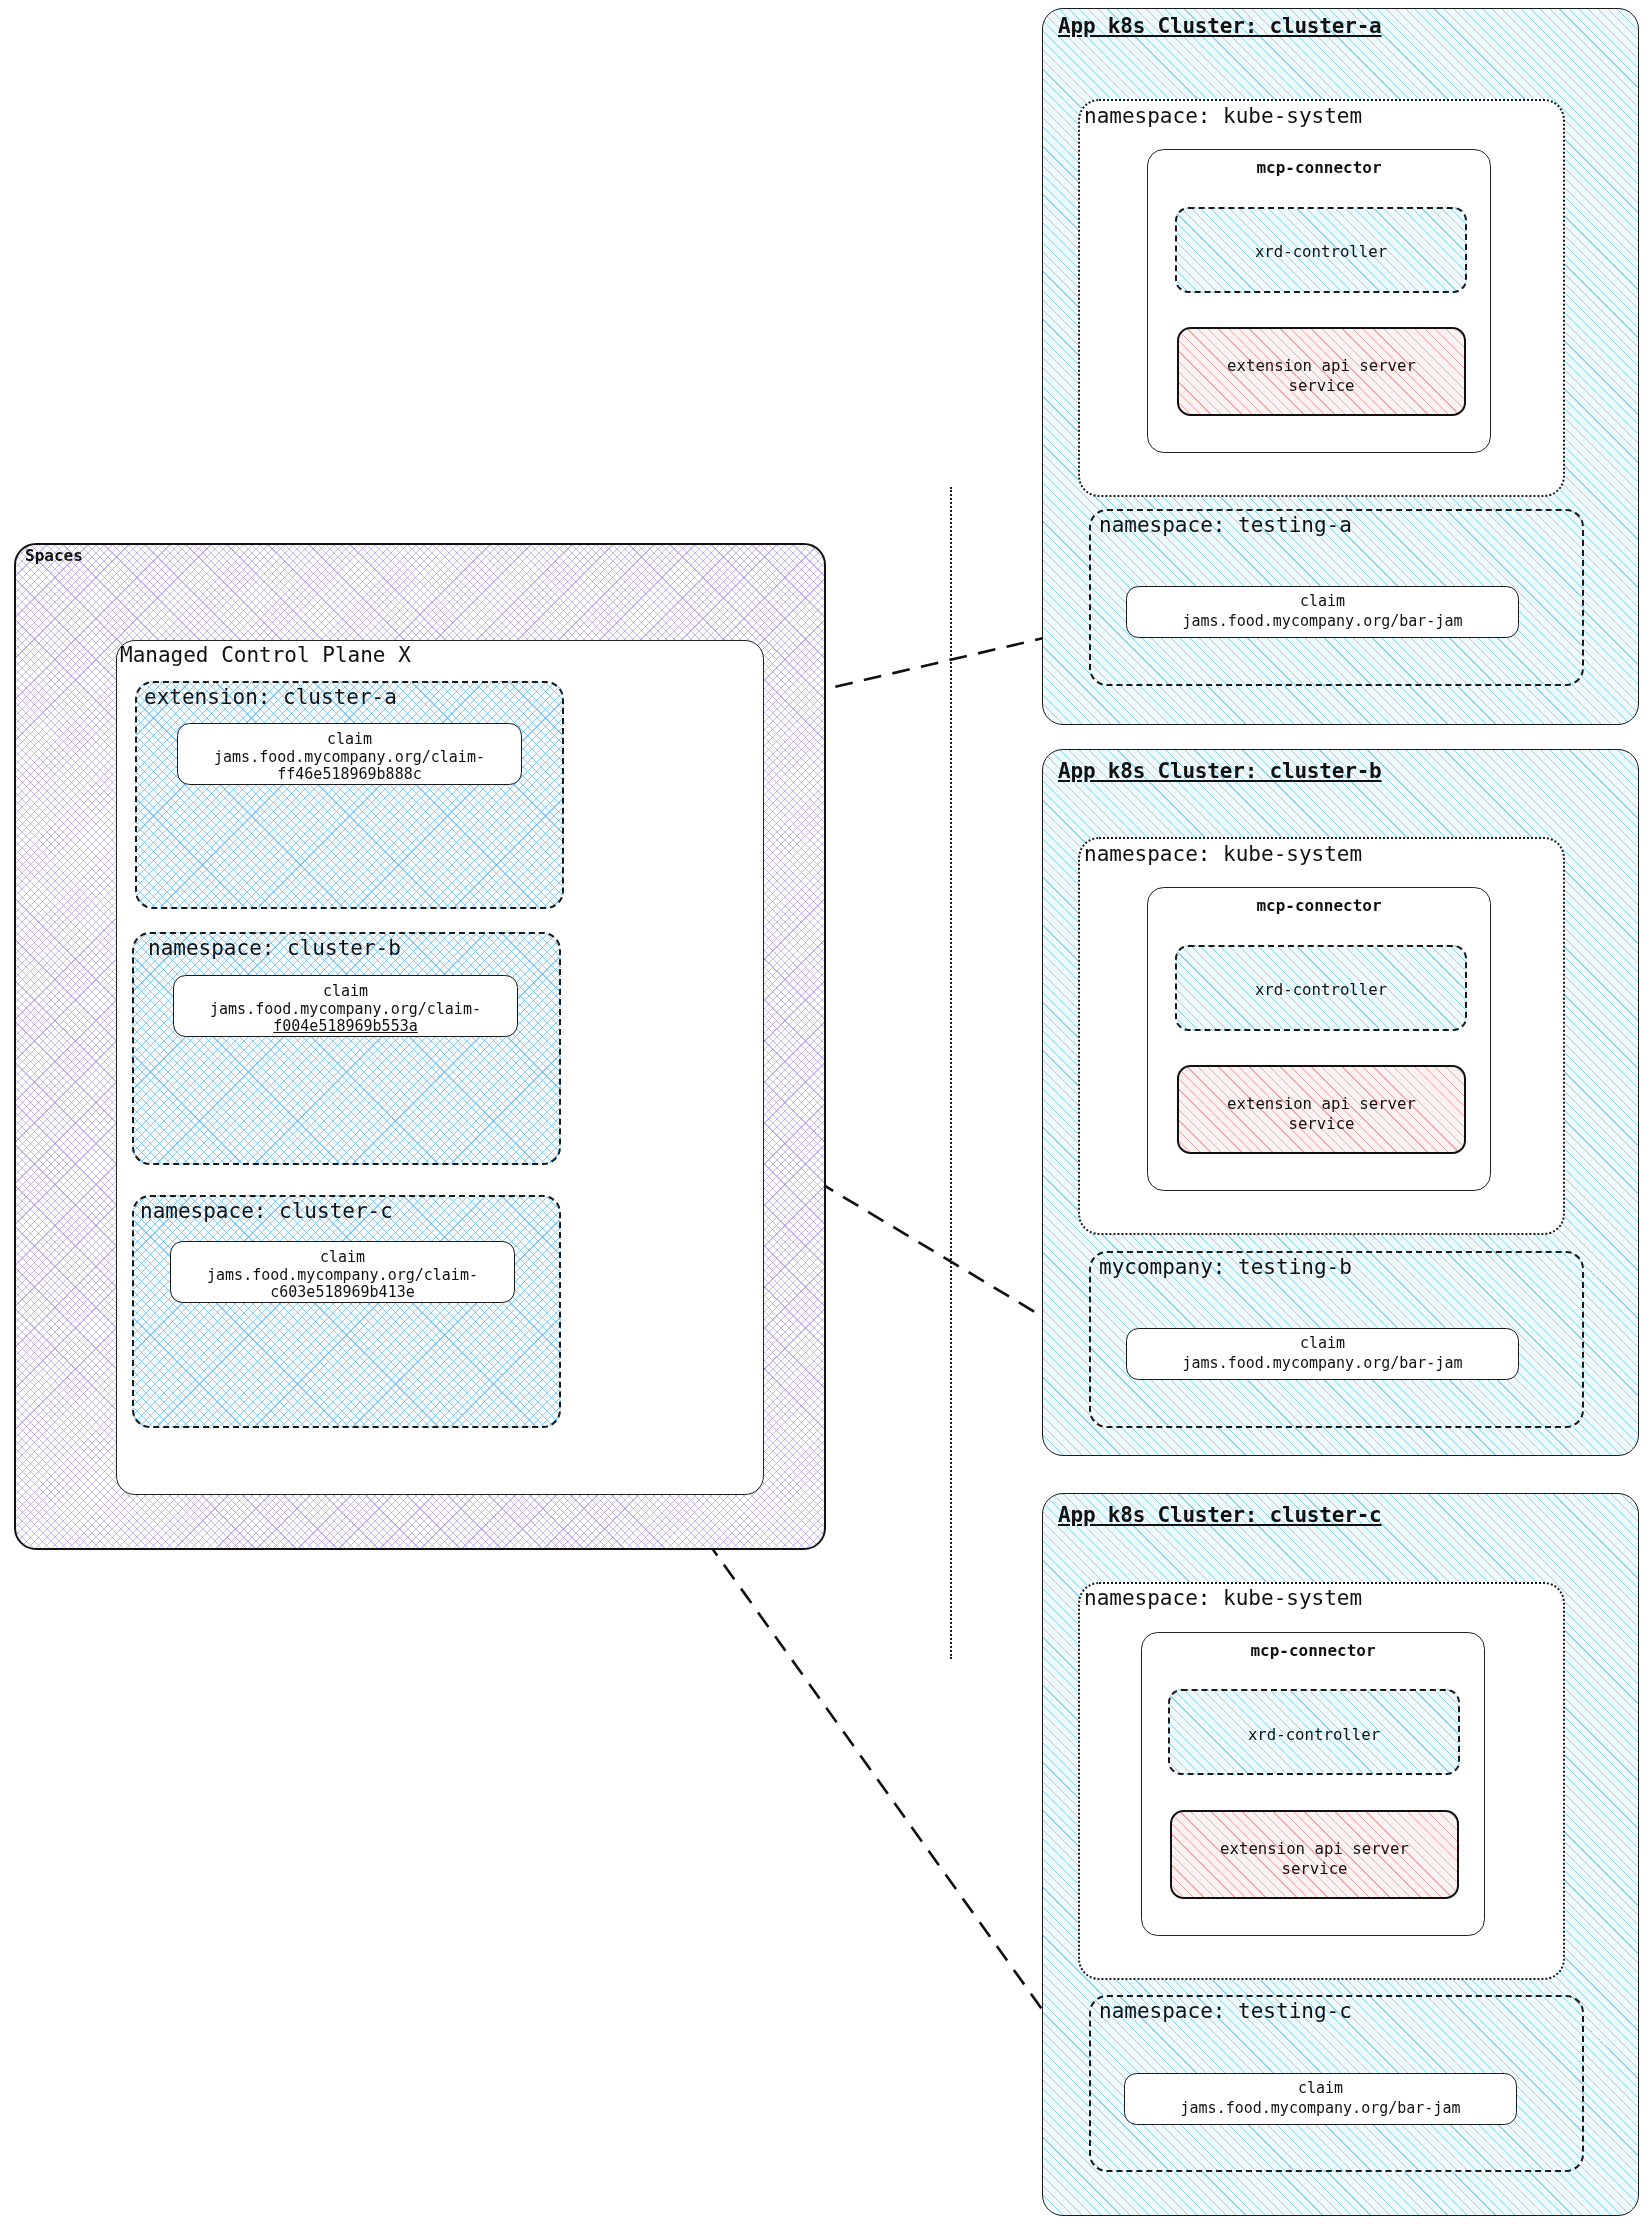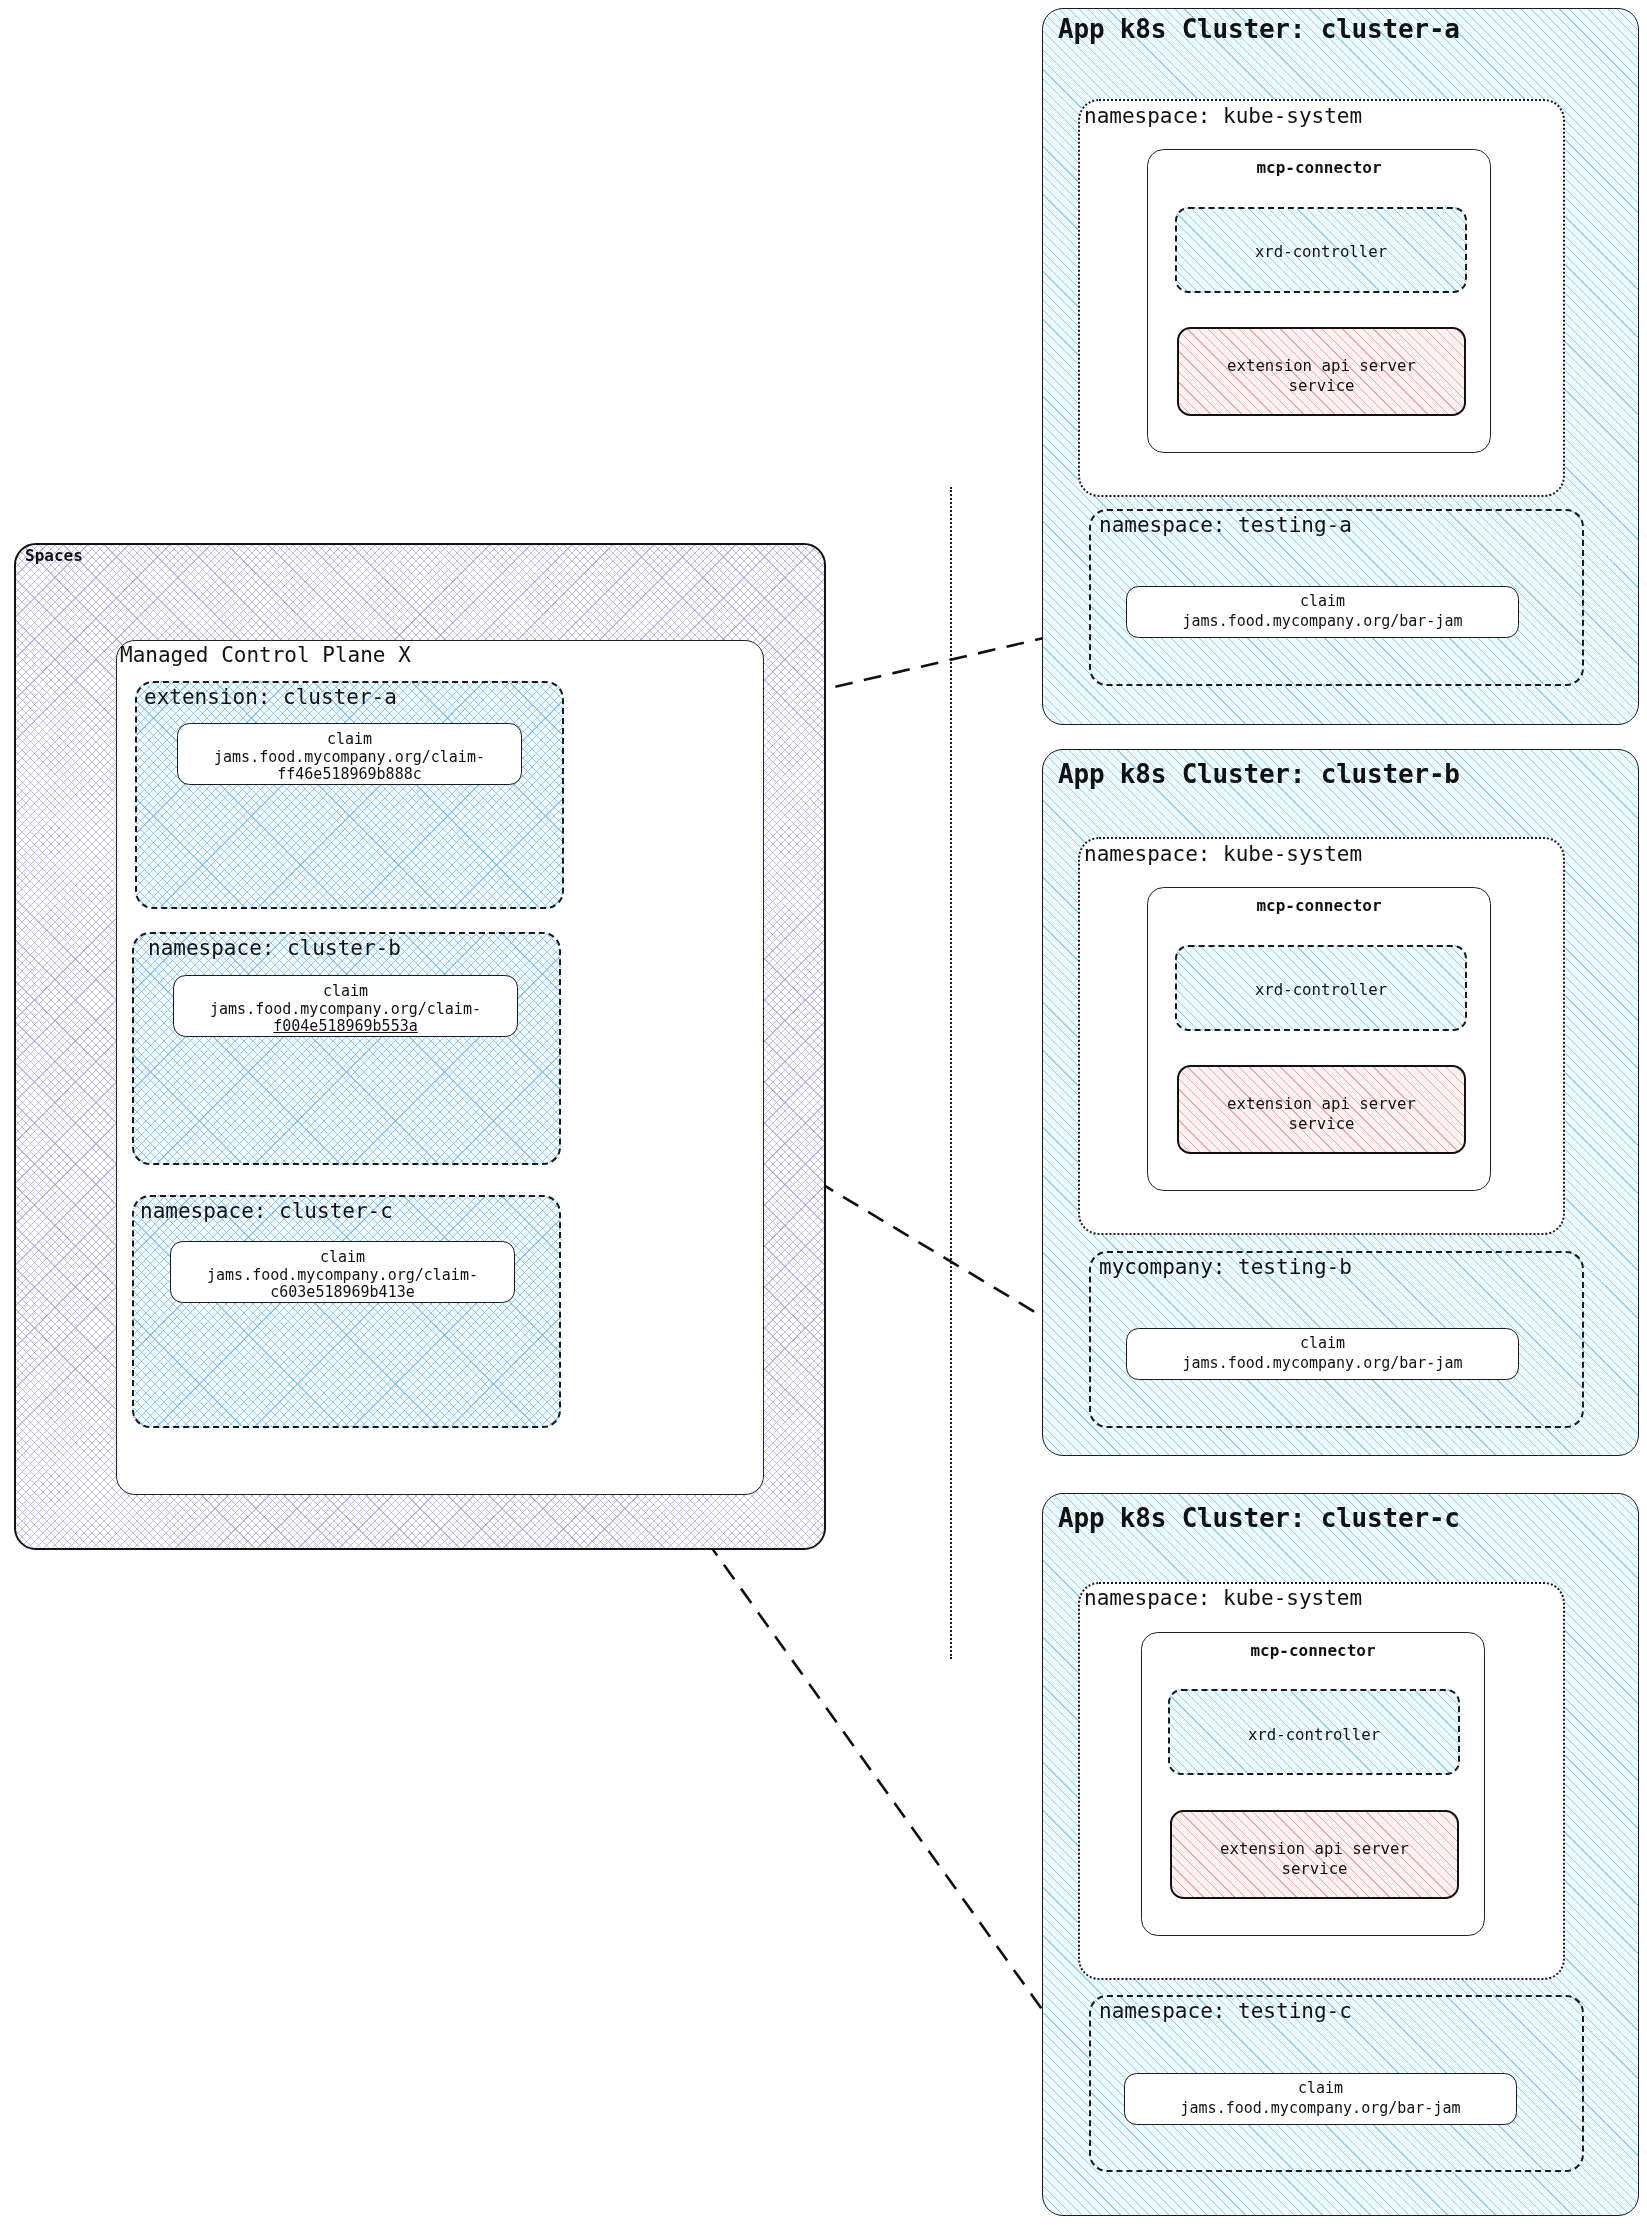--- a/index.html
+++ b/index.html
@@ -67,21 +67,21 @@
   
   .bd-solid       { border: 1.6px solid #1a1a1a; }
   .bd-solid-thick { border: 2.6px solid #111111; }
   .bd-dashed      { border: 2.1px dashed #1a1a1a; }
   .bd-dotted      { border: 2.1px dotted #1a1a1a; }
   .bd-thin        { border: 1.3px solid #222222; }
 
   .white-fill { background: #ffffff; }
 
   
-  .t-cluster-title { font-size: 26px; font-weight: 700; letter-spacing: -0.2px; }
+  .t-cluster-title { font-size: 21px; font-weight: 700; letter-spacing: -0.2px; text-decoration: underline; }
   .t-spaces-title  { font-size: 16px; font-weight: 600; text-align: right; }
   .t-mcp-title     { font-size: 16px; font-weight: 600; }
   .t-ns            { font-size: 21px; }
   .t-body          { font-size: 15px; }
   .t-inner         { font-size: 15.7px; }
 
   
   .divider {
     position: absolute;
     border-left: 2.6px dotted #1a1a1a;

